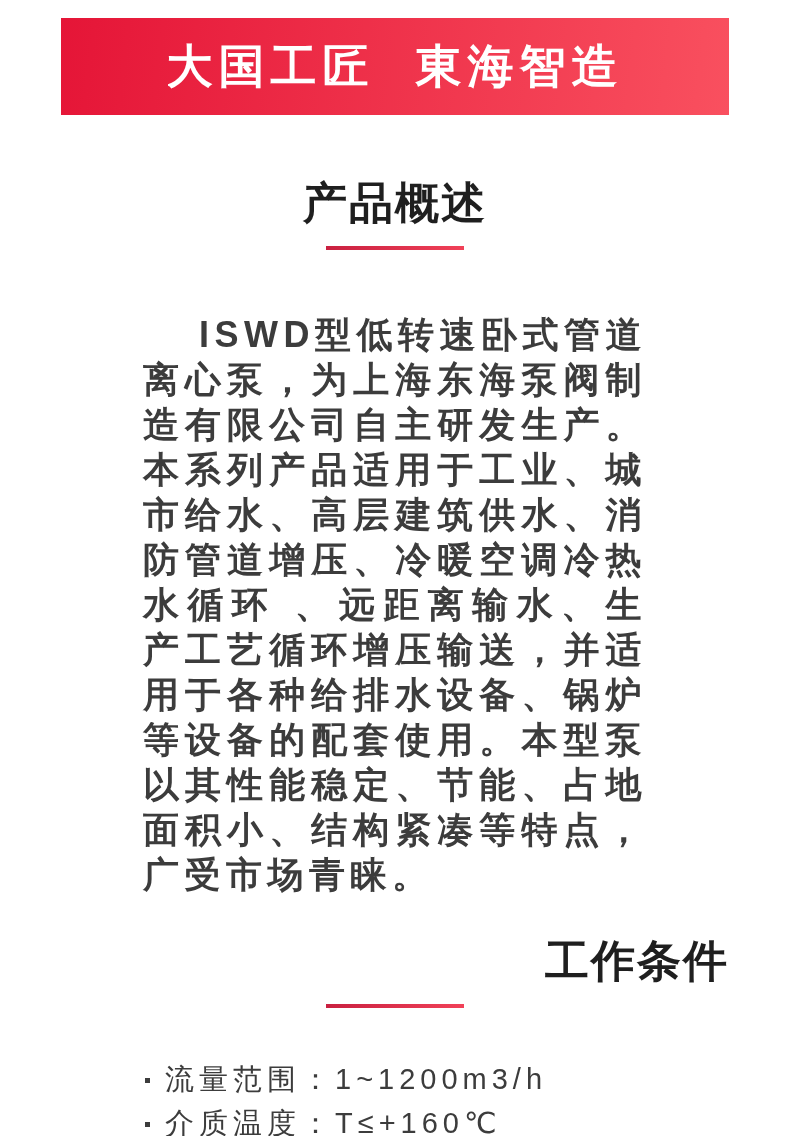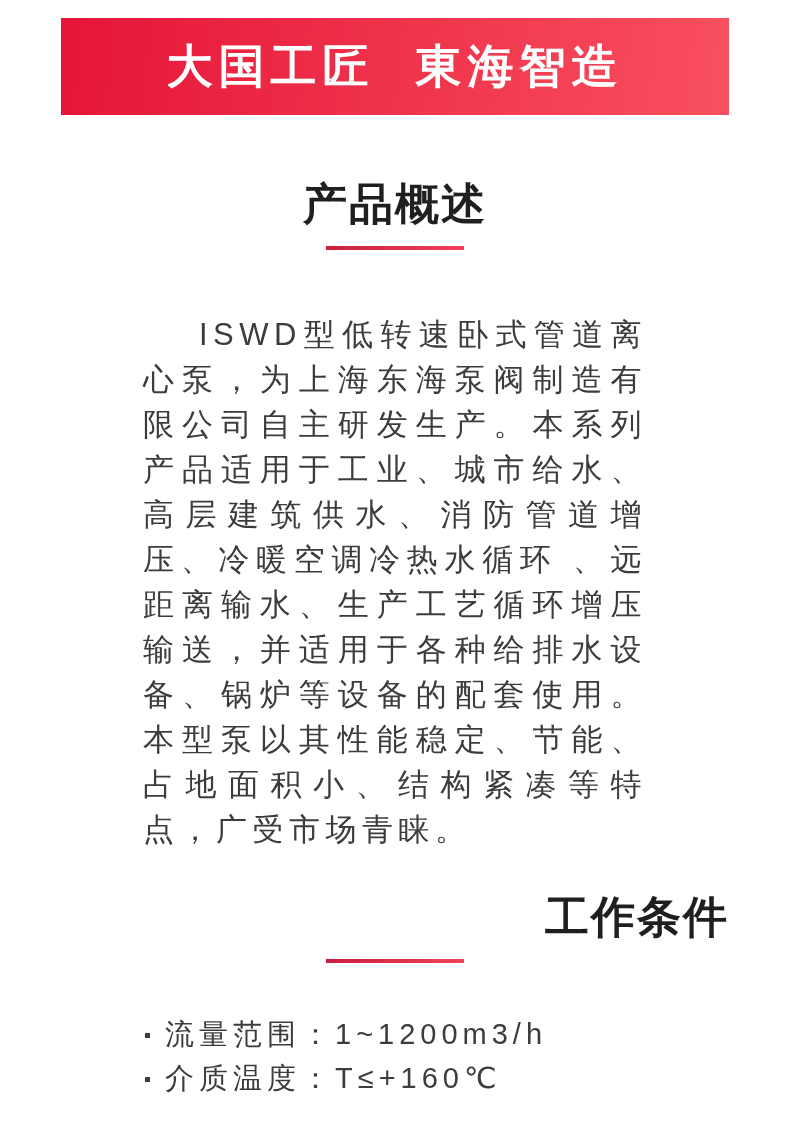--- a/index.html
+++ b/index.html
@@ -42,40 +42,41 @@
     white-space: nowrap;
   }
   .section-title {
     margin-top: 64px;
     text-align: center;
     font-size: 44px;
     line-height: 50px;
     font-weight: 700;
     color: var(--title-text);
     letter-spacing: 2px;
+    font-family: Liberation Serif, serif;
   }
   .section-conditions .section-title {
     margin-top: 40px;
     text-align: right;
   }
   .title-underline {
     width: 138px;
     height: 4px;
     margin: 17px auto 0;
     background: linear-gradient(to right, var(--underline-grad-start), var(--underline-grad-end));
   }
   .product-paragraph {
     margin: 62px 82px 0;
-    font-size: 31px;
+    font-size: 36px;
     line-height: 45px;
     letter-spacing: 5.5px;
     text-align: justify;
     text-indent: 56px;
     color: var(--body-text);
-    font-weight: 400;
+    font-weight: 700;
   }
   .spec-list {
     list-style: none;
     margin: 50px 60px 0 84px;
   }
   .spec-item {
     display: flex;
     align-items: center;
     height: 44px;
     font-size: 29px;

